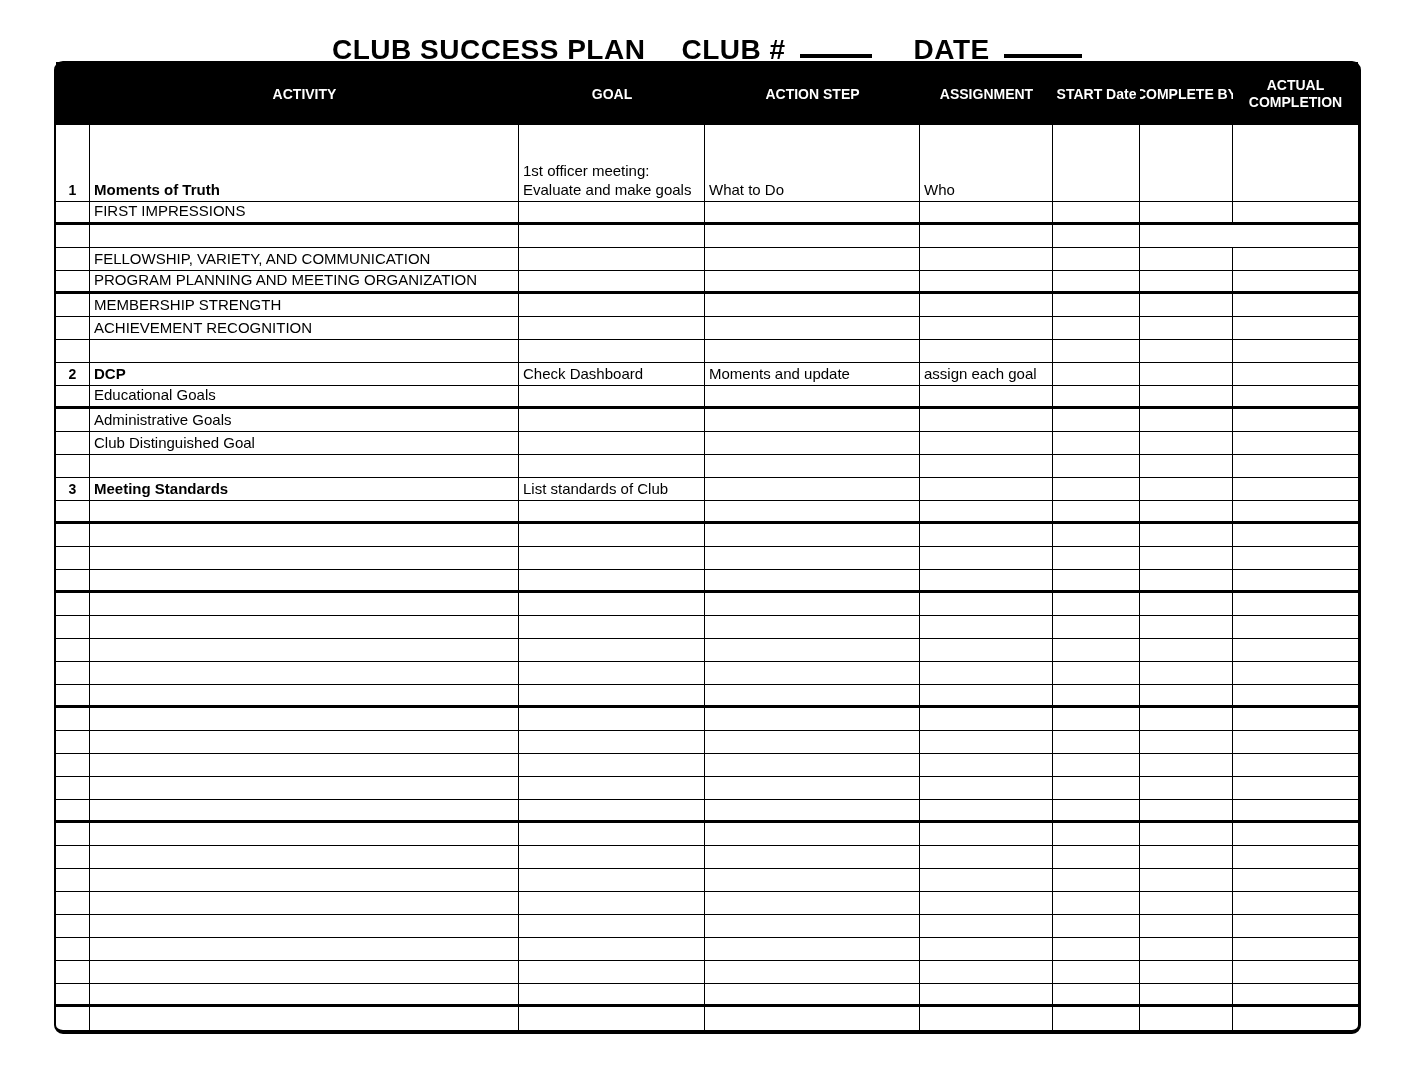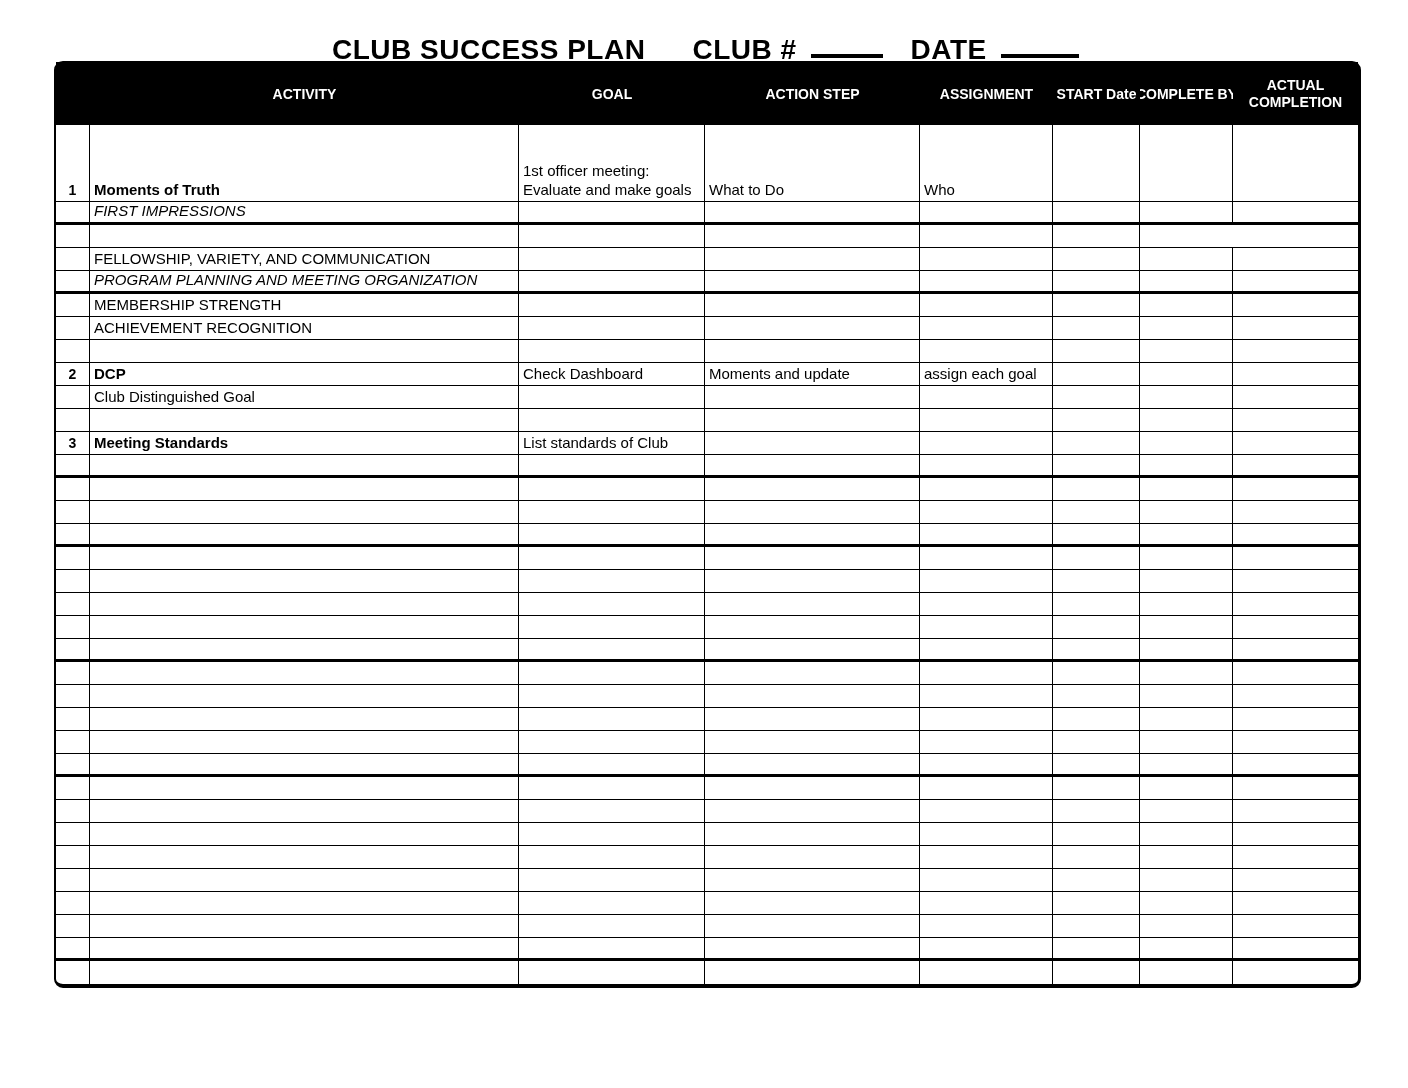--- a/index.html
+++ b/index.html
@@ -7,22 +7,22 @@
     position:relative;width:1408px;height:1088px;background:#fff;
     font-family:"Liberation Sans",sans-serif;color:#000;overflow:hidden;
   }
   
   .title-row{
     display:flex;align-items:baseline;
     padding:34px 0 0 332px;height:61px;box-sizing:border-box;
   }
   .doc-title{font-weight:bold;font-size:28px;letter-spacing:.5px;white-space:nowrap;}
   .title-label{font-weight:bold;font-size:28px;letter-spacing:.5px;white-space:nowrap;}
-  .lbl-club{margin-left:47px;}
-  .lbl-date{margin-left:28px;text-align:center;}
+  .lbl-club{margin-left:36px;}
+  .lbl-date{margin-left:42px;text-align:center;}
   .blank-line{
     display:inline-block;width:72px;height:4px;background:#000;
     align-self:flex-end;margin:0 0 3px 14px;
   }
   .blank-date{width:78px;}
   
   .table{
     margin-left:54px;width:1302px;box-sizing:content-box;
     border-left:2px solid var(--grid);
     border-right:3px solid var(--grid);
@@ -41,21 +41,21 @@
   .th{
     display:flex;align-items:center;justify-content:center;
     font-weight:bold;font-size:14px;text-align:center;
     overflow:hidden;white-space:nowrap;box-sizing:border-box;
   }
   .th.c-actual{white-space:normal;line-height:1.18;padding:18px 12px;}
   .trow{
     height:23px;border-bottom:1px solid var(--grid);box-sizing:border-box;
   }
   .trow.tall{height:77px;}
-  .trow.thick{border-bottom:3px solid var(--grid);font-style:italic;}
+  .trow.thick{border-bottom:3px solid var(--grid);}
   .trow:last-child{border-bottom:none;}
   .cell{
     border-right:1px solid var(--grid);
     display:flex;align-items:flex-end;
     padding:0 3px 2px 4px;
     font-size:15px;line-height:1.22;
     overflow:hidden;white-space:nowrap;box-sizing:border-box;
   }
   .cell.c-actual{border-right:none;}
   .cell.c-num{justify-content:center;padding-left:0;padding-right:0;font-size:14px;}
@@ -170,20 +170,40 @@
         <div class="trow grid-cols bold">
           <div class="cell c-num">2</div>
           <div class="cell c-activity">DCP</div>
           <div class="cell c-goal">Check Dashboard</div>
           <div class="cell c-action">Moments and update</div>
           <div class="cell c-assignment">assign each goal</div>
           <div class="cell c-start"></div>
           <div class="cell c-complete"></div>
           <div class="cell c-actual"></div>
         </div>
+        <div class="trow grid-cols thick">
+          <div class="cell c-num"></div>
+          <div class="cell c-activity">Educational Goals</div>
+          <div class="cell c-goal"></div>
+          <div class="cell c-action"></div>
+          <div class="cell c-assignment"></div>
+          <div class="cell c-start"></div>
+          <div class="cell c-complete"></div>
+          <div class="cell c-actual"></div>
+        </div>
+        <div class="trow grid-cols">
+          <div class="cell c-num"></div>
+          <div class="cell c-activity">Administrative Goals</div>
+          <div class="cell c-goal"></div>
+          <div class="cell c-action"></div>
+          <div class="cell c-assignment"></div>
+          <div class="cell c-start"></div>
+          <div class="cell c-complete"></div>
+          <div class="cell c-actual"></div>
+        </div>
         <div class="trow grid-cols">
           <div class="cell c-num"></div>
           <div class="cell c-activity">Club Distinguished Goal</div>
           <div class="cell c-goal"></div>
           <div class="cell c-action"></div>
           <div class="cell c-assignment"></div>
           <div class="cell c-start"></div>
           <div class="cell c-complete"></div>
           <div class="cell c-actual"></div>
         </div>

